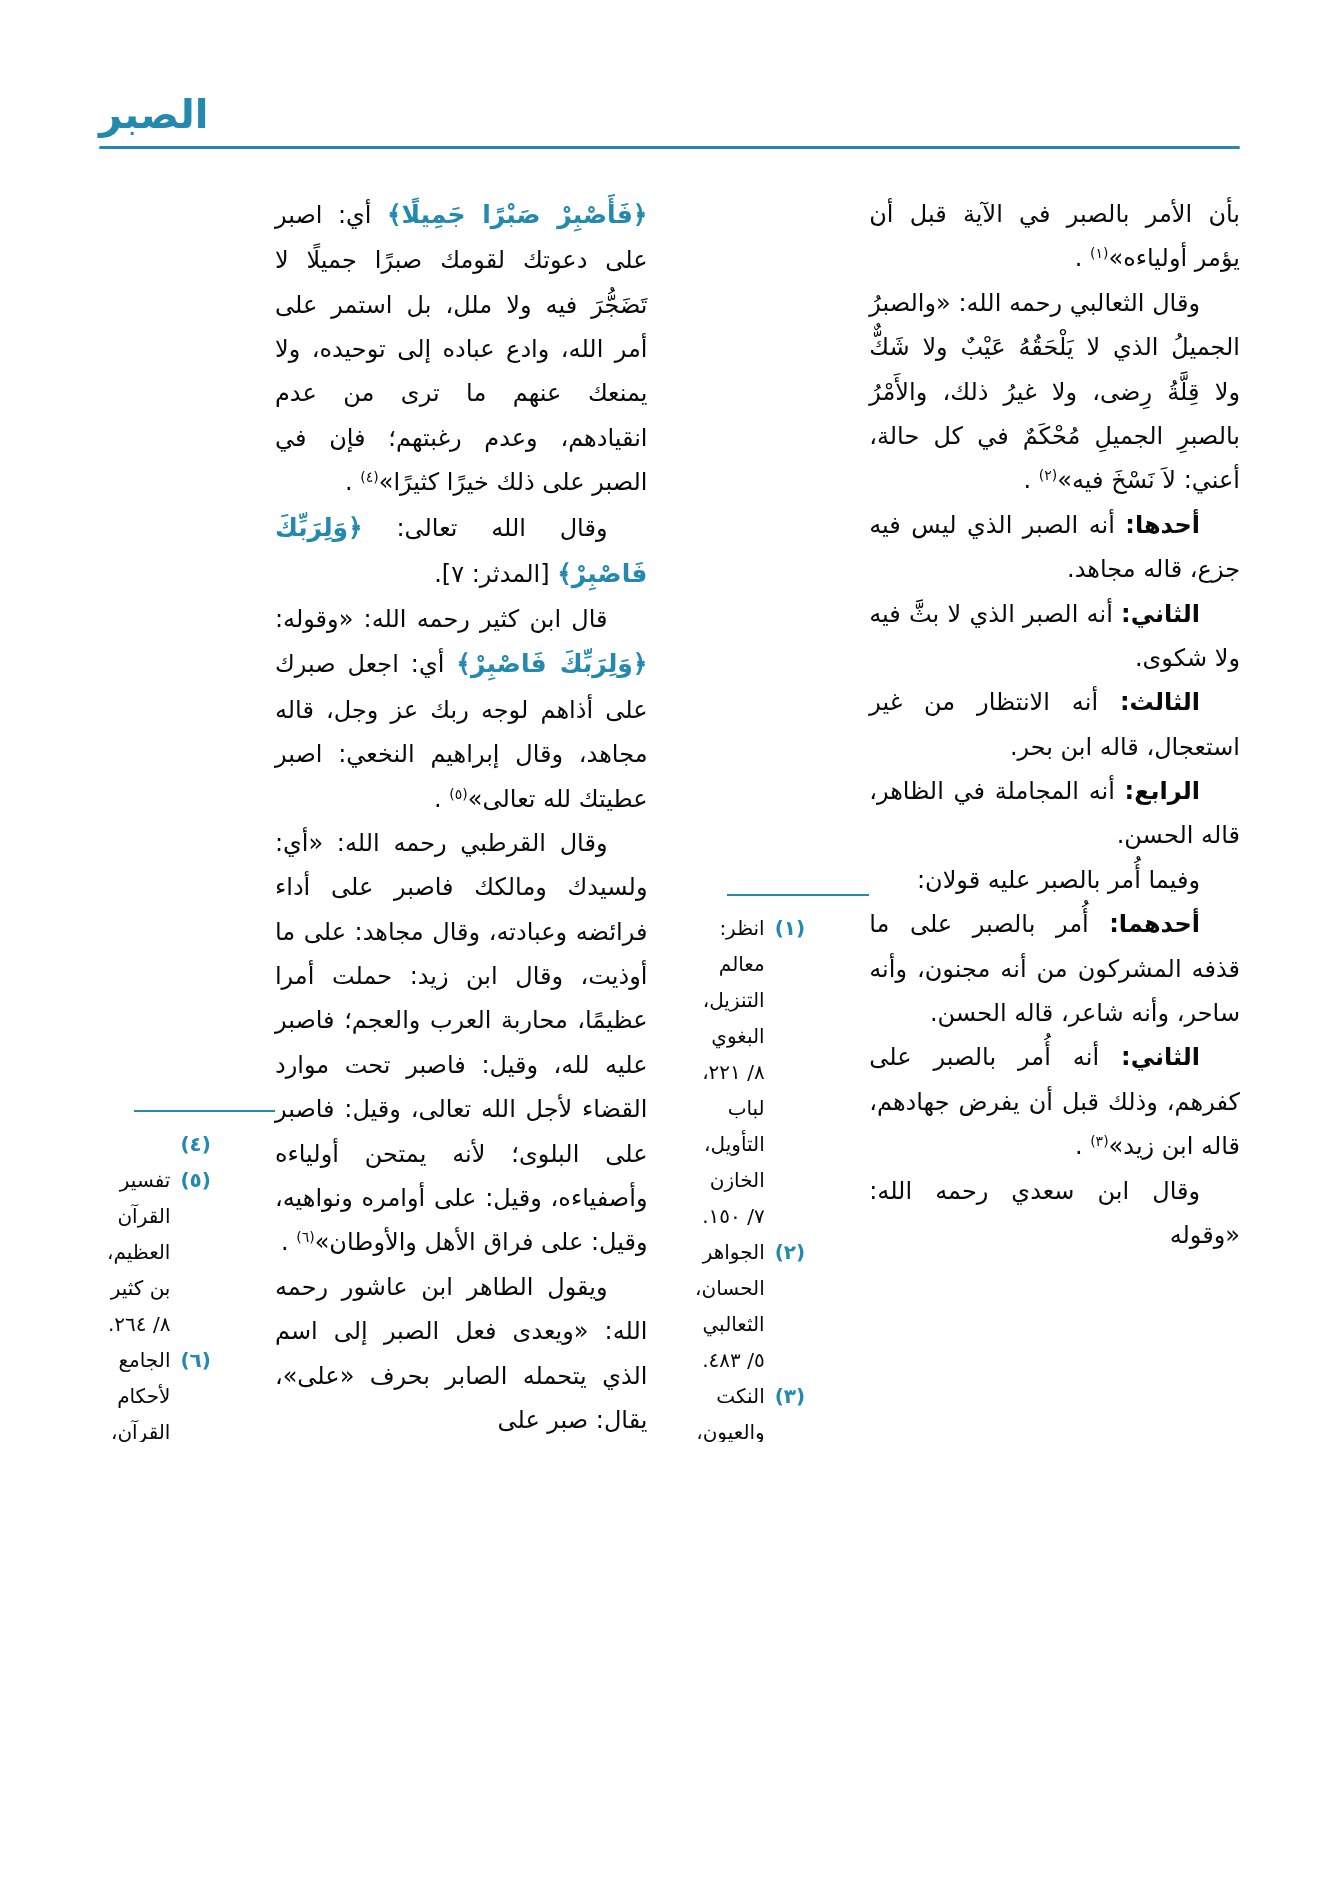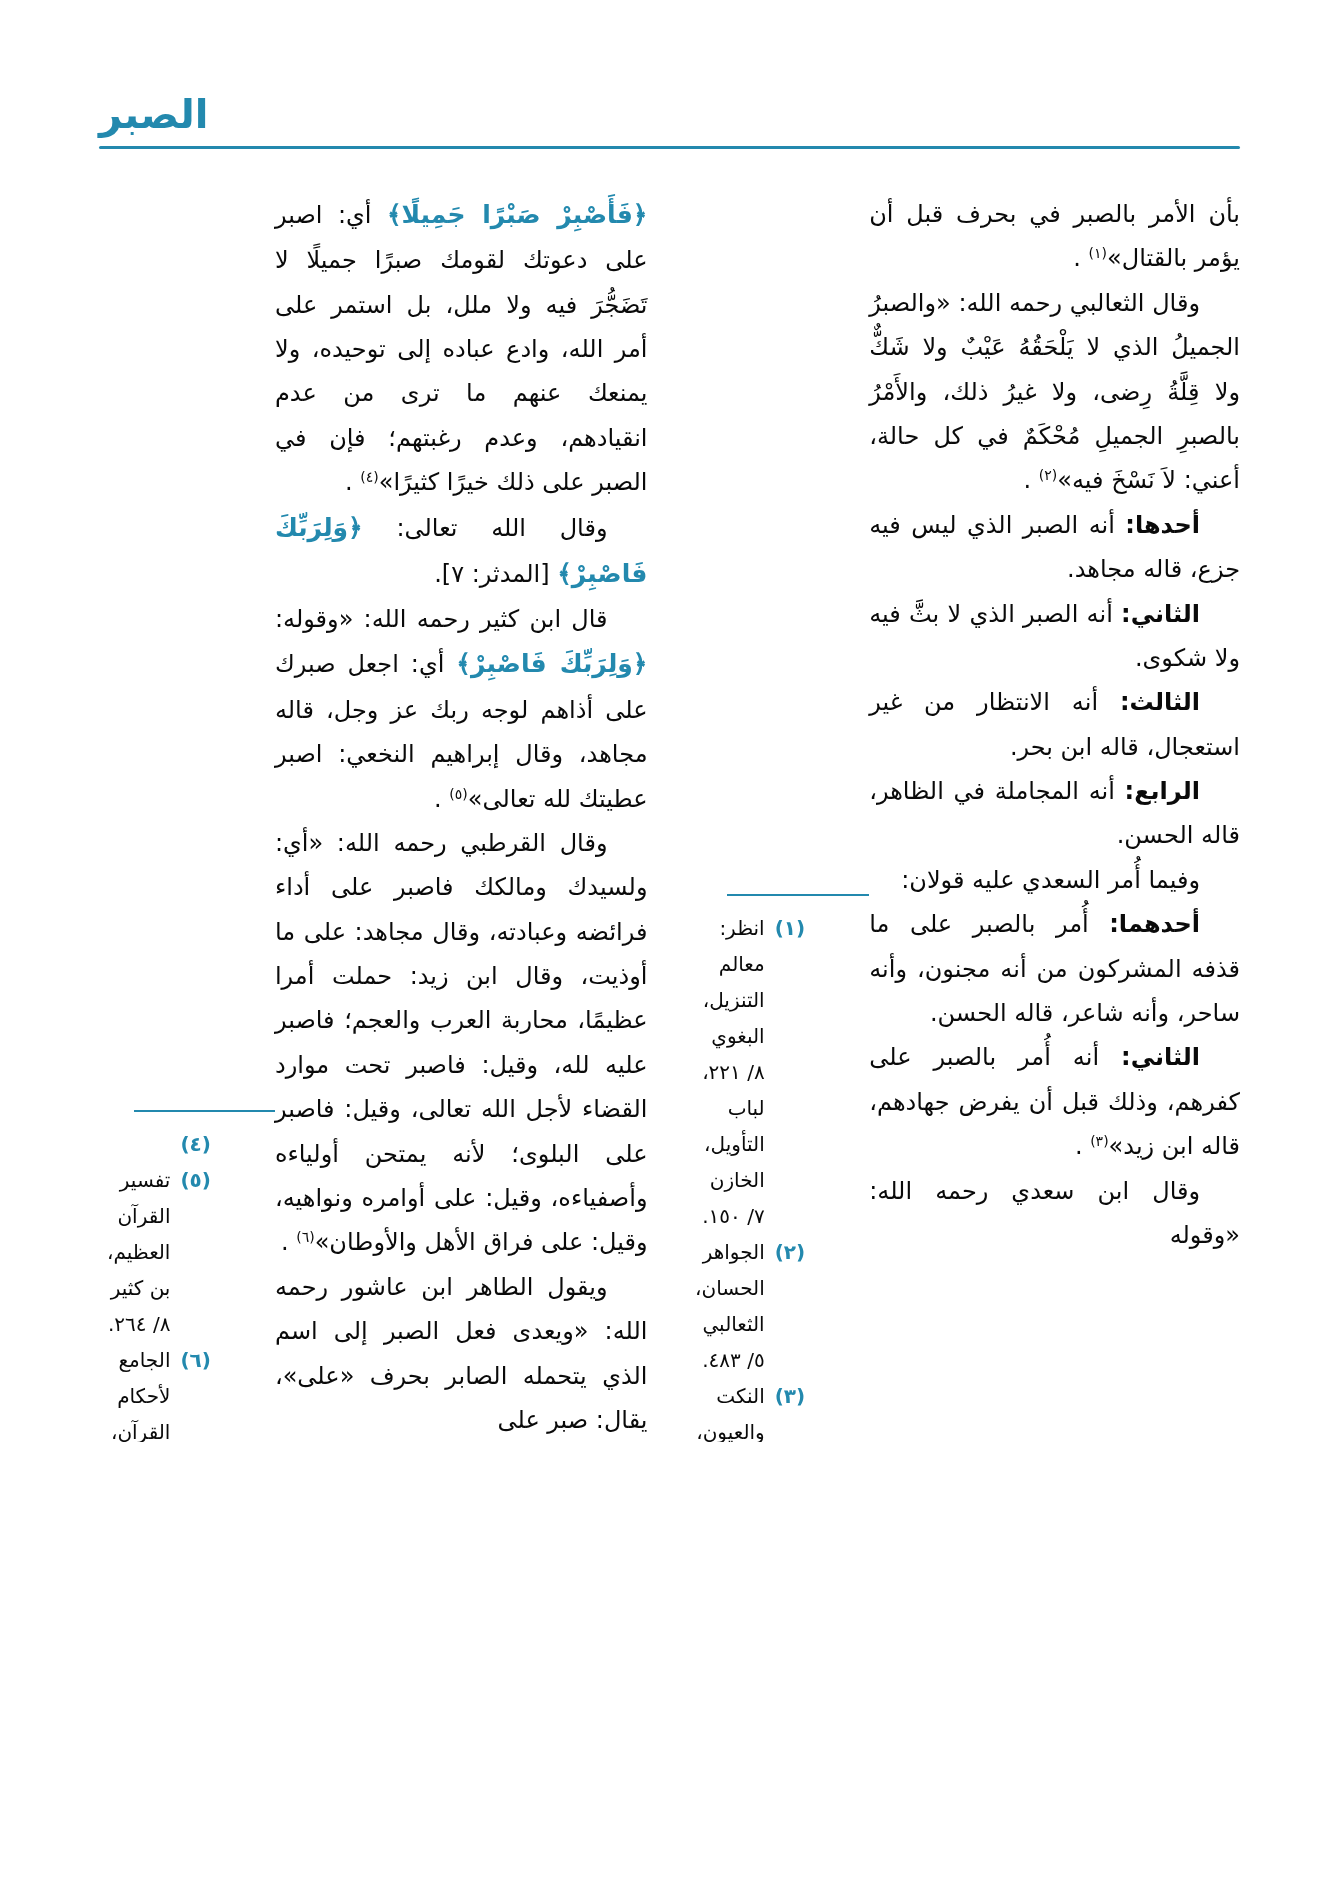--- a/index.html
+++ b/index.html
@@ -66,27 +66,27 @@
 
   <div class="header">
     <div class="title">الصبر</div>
     <div class="header-rule"></div>
   </div>
 
   <div class="content">
 
     <section class="column">
       <div class="paragraphs">
-          <p class="para"><span class="seg normal">بأن الأمر بالصبر في بحرف قبل أن يؤمر بالقتال»</span><span class="seg ref">(١)</span><span class="seg normal"> .</span></p>
+          <p class="para"><span class="seg normal">بأن الأمر بالصبر في الآية قبل أن يؤمر أولياءه»</span><span class="seg ref">(١)</span><span class="seg normal"> .</span></p>
           <p class="para indent"><span class="seg normal">وقال الثعالبي رحمه الله: «والصبرُ الجميلُ الذي لا يَلْحَقُهُ عَيْبٌ ولا شَكٌّ ولا قِلَّةُ رِضى، ولا غيرُ ذلك، والأَمْرُ بالصبرِ الجميلِ مُحْكَمٌ في كل حالة، أعني: لاَ نَسْخَ فيه»</span><span class="seg ref">(٢)</span><span class="seg normal"> .</span></p>
           <p class="para indent"><span class="seg bold">أحدها:</span><span class="seg normal"> أنه الصبر الذي ليس فيه جزع، قاله مجاهد.</span></p>
           <p class="para indent"><span class="seg bold">الثاني:</span><span class="seg normal"> أنه الصبر الذي لا بثَّ فيه ولا شكوى.</span></p>
           <p class="para indent"><span class="seg bold">الثالث:</span><span class="seg normal"> أنه الانتظار من غير استعجال، قاله ابن بحر.</span></p>
           <p class="para indent"><span class="seg bold">الرابع:</span><span class="seg normal"> أنه المجاملة في الظاهر، قاله الحسن.</span></p>
-          <p class="para indent"><span class="seg normal">وفيما أُمر السعدي عليه قولان:</span></p>
+          <p class="para indent"><span class="seg normal">وفيما أُمر بالصبر عليه قولان:</span></p>
           <p class="para indent"><span class="seg bold">أحدهما:</span><span class="seg normal"> أُمر بالصبر على ما قذفه المشركون من أنه مجنون، وأنه ساحر، وأنه شاعر، قاله الحسن.</span></p>
           <p class="para indent"><span class="seg bold">الثاني:</span><span class="seg normal"> أنه أُمر بالصبر على كفرهم، وذلك قبل أن يفرض جهادهم، قاله ابن زيد»</span><span class="seg ref">(٣)</span><span class="seg normal"> .</span></p>
           <p class="para indent"><span class="seg normal">وقال ابن سعدي رحمه الله: «وقوله</span></p>
         </div>
       <div class="footnote-section">
         <div class="fn-rule"></div>
         <div class="footnotes">
             <div class="footnote">
               <span class="fn-num">(١)</span>
               <span class="fn-text">انظر: معالم التنزيل، البغوي ٨/ ٢٢١، لباب التأويل، الخازن ٧/ ١٥٠.</span>

